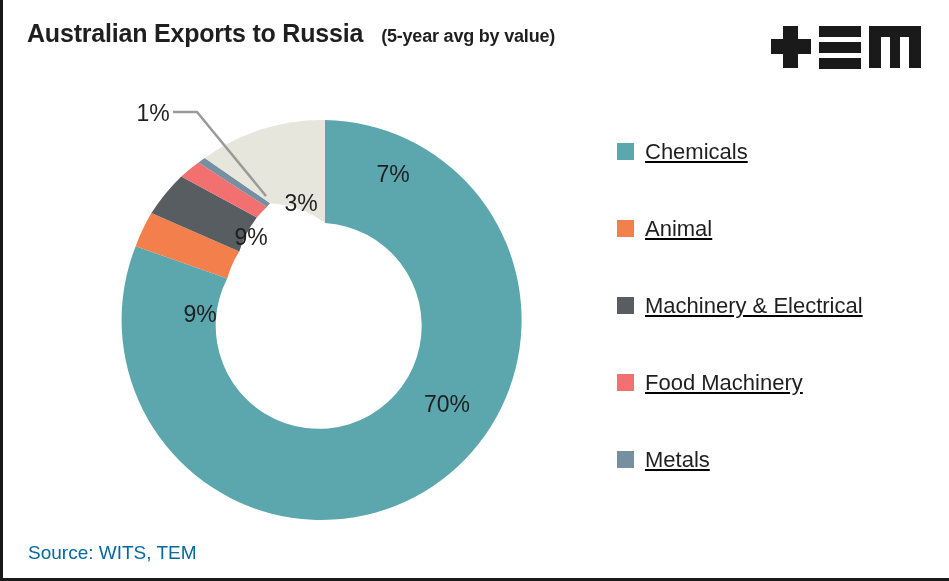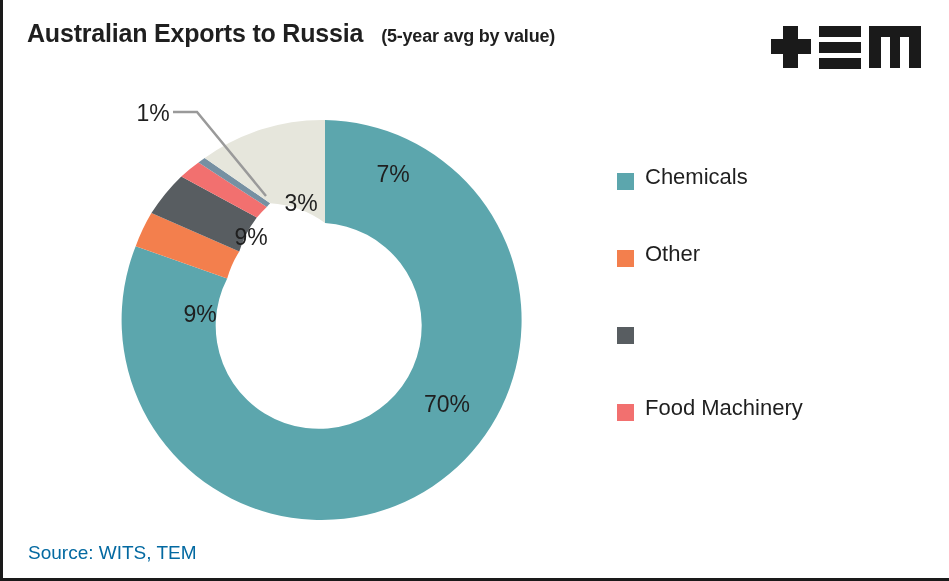--- a/index.html
+++ b/index.html
@@ -72,22 +72,23 @@
 
   
   #legend {
     position: absolute;
     left: 614px;
     top: 113px;
     width: 320px;
   }
   .legend-item {
     display: flex;
-    align-items: flex-end;
+    align-items: center;
     height: 77px;
+    text-decoration: underline;
   }
   .legend-swatch {
     width: 17px;
     height: 17px;
     flex: 0 0 17px;
     margin-right: 11px;
   }
   .legend-label {
     font-size: 22px;
     color: #1f1f1f;
@@ -175,26 +176,31 @@
     </svg>
   </div>
 
   <div id="legend">
     <div class="legend-item">
       <span class="legend-swatch" style="background:#5CA6AD"></span>
       <span class="legend-label">Chemicals</span>
     </div>
     <div class="legend-item">
       <span class="legend-swatch" style="background:#F37F4D"></span>
-      <span class="legend-label">Other</span>
+      <span class="legend-label">Animal</span>
     </div>
     <div class="legend-item">
       <span class="legend-swatch" style="background:#585D61"></span>
+      <span class="legend-label">Machinery &amp; Electrical</span>
     </div>
     <div class="legend-item">
       <span class="legend-swatch" style="background:#F2706F"></span>
       <span class="legend-label">Food Machinery</span>
     </div>
+    <div class="legend-item">
+      <span class="legend-swatch" style="background:#7690A2"></span>
+      <span class="legend-label">Metals</span>
+    </div>
   </div>
 
   <div id="source-note">Source: WITS, TEM</div>
 
 </div>
 
 </body></html>

